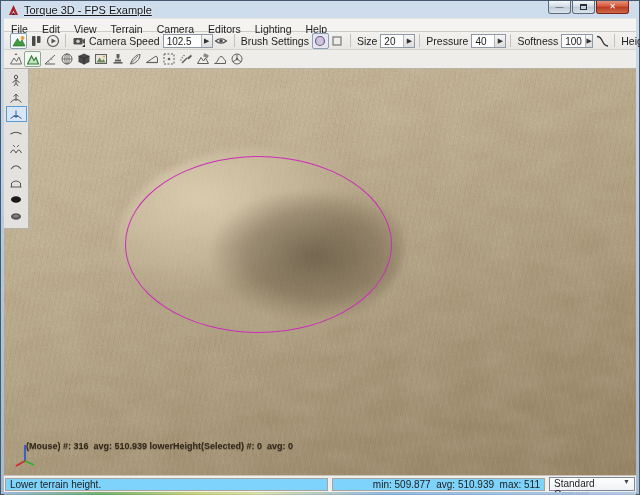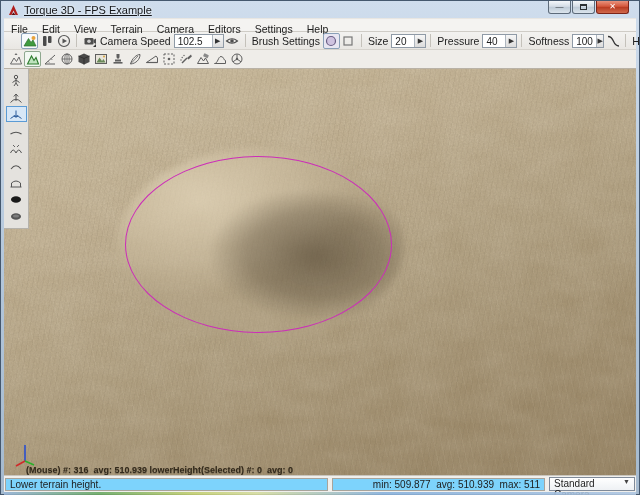--- a/index.html
+++ b/index.html
@@ -32,21 +32,21 @@
   }
   .max-glyph{ width:7px; height:6px; border:1px solid #2b2f33; border-top-width:2px; display:inline-block; }
 
   
   .menubar{ height:13px; background:#f4f3f1; display:flex; align-items:center;
     border-top:1px solid #e8e6e2; font-size:10.5px; }
   .menu-item{ padding:12px 7px; cursor:default;margin-top:8px; }
 
   
   .toolbar1{ height:18px; background:linear-gradient(#f3f2f0,#e9e7e3); display:flex; align-items:center;
-    border-top:1px solid #cfccc6; padding-left:17px; white-space:nowrap; }
+    border-top:1px solid #cfccc6; padding-left:6px; white-space:nowrap; }
   .toolbar2{ height:20px; background:#efede9; display:flex; align-items:center;
     border-top:1px solid #d6d3cd; border-bottom:1px solid #b9b2a6; padding-left:3px; }
   .tsep{ width:1px; height:13px; background:#c4c1ba; margin:0 4px; flex:0 0 auto; }
   .tbtn{ width:17px; height:16px; display:flex; align-items:center; justify-content:center;
     border:1px solid transparent; border-radius:2px; flex:0 0 auto; cursor:default; }
   .tbtn.sel{ border-color:#8aa0b8; background:#f7fafc; }
   .tbtn.selgreen{ border-color:#8fa88f; background:#f2f8f2; }
   .tbtn svg{ width:14px; height:14px; }
   .tlabel{ margin:0 3px 0 2px; color:#222; flex:0 0 auto; }
   .spinner{ display:flex; height:14px; border:1px solid #8f9aa6; background:#fff; flex:0 0 auto; }
@@ -79,21 +79,21 @@
   
   .palette{ position:absolute; left:0; top:0; width:25px; background:#e4e2de;
     border-right:1px solid #b5b2ab; border-bottom:1px solid #b5b2ab; padding:2px 0 3px 0; }
   .pbtn{ width:21px; height:16px; margin:1px auto; display:flex; align-items:center; justify-content:center;
     border:1px solid transparent; cursor:default; }
   .pbtn.sel{ border-color:#5b9bd5; background:#d7e7f7; }
   .pbtn svg{ width:14px; height:13px; }
 
   
   .gizmo{ position:absolute; left:8px; top:370px; }
-  .ovl{ position:absolute; top:396px; font-size:9px; font-weight:bold; color:#32291b;
+  .ovl{ position:absolute; top:372px; font-size:9px; font-weight:bold; color:#32291b;
     text-shadow:0 1px 1px rgba(0,0,0,.25); white-space:pre; }
   .ovl.mouse{ left:22px; } .ovl.selected{ left:197px; }
 
   
   .statusbar{ height:17px; background:#f0efec; border-top:1px solid #c9c5bd;
     display:flex; align-items:center; padding:0 1px; }
   .sfield{ height:13px; border:1px solid #a9a49b; background:#7dd3fc; display:flex; align-items:center;
     padding:0 4px; font-size:10px; white-space:pre; }
   .sfield.msg{ flex:1; margin-right:4px; }
   .sfield.stats{ margin-right:4px;padding-left:40px; }
@@ -127,21 +127,21 @@
     </div>
   </div>
 
   <div class="menubar">
     <span class="menu-item">File</span>
     <span class="menu-item">Edit</span>
     <span class="menu-item">View</span>
     <span class="menu-item">Terrain</span>
     <span class="menu-item">Camera</span>
     <span class="menu-item">Editors</span>
-    <span class="menu-item">Settings</span>
+    <span class="menu-item">Lighting</span>
     <span class="menu-item">Help</span>
   </div>
 
   <div class="toolbar1">
     <div class="tbtn sel">
       <svg viewBox="0 0 14 14">
           <circle cx="10.5" cy="4" r="2" fill="#e8a33d"></circle>
           <path d="M1,12 L5.5,4.5 L8,8.5 L10,6 L13,12 Z" fill="#3f9b3f" stroke="#2c6e2c" stroke-width=".7"></path>
         </svg>
     </div>

